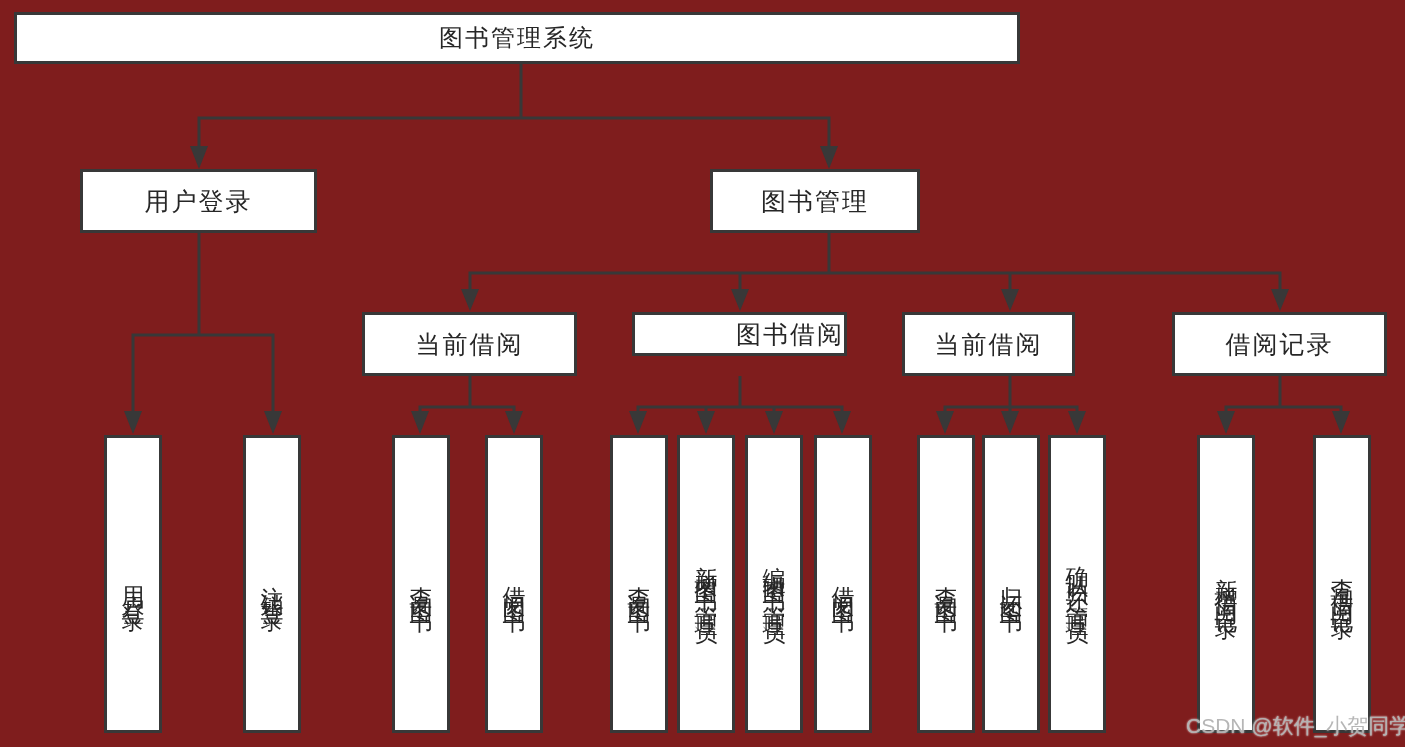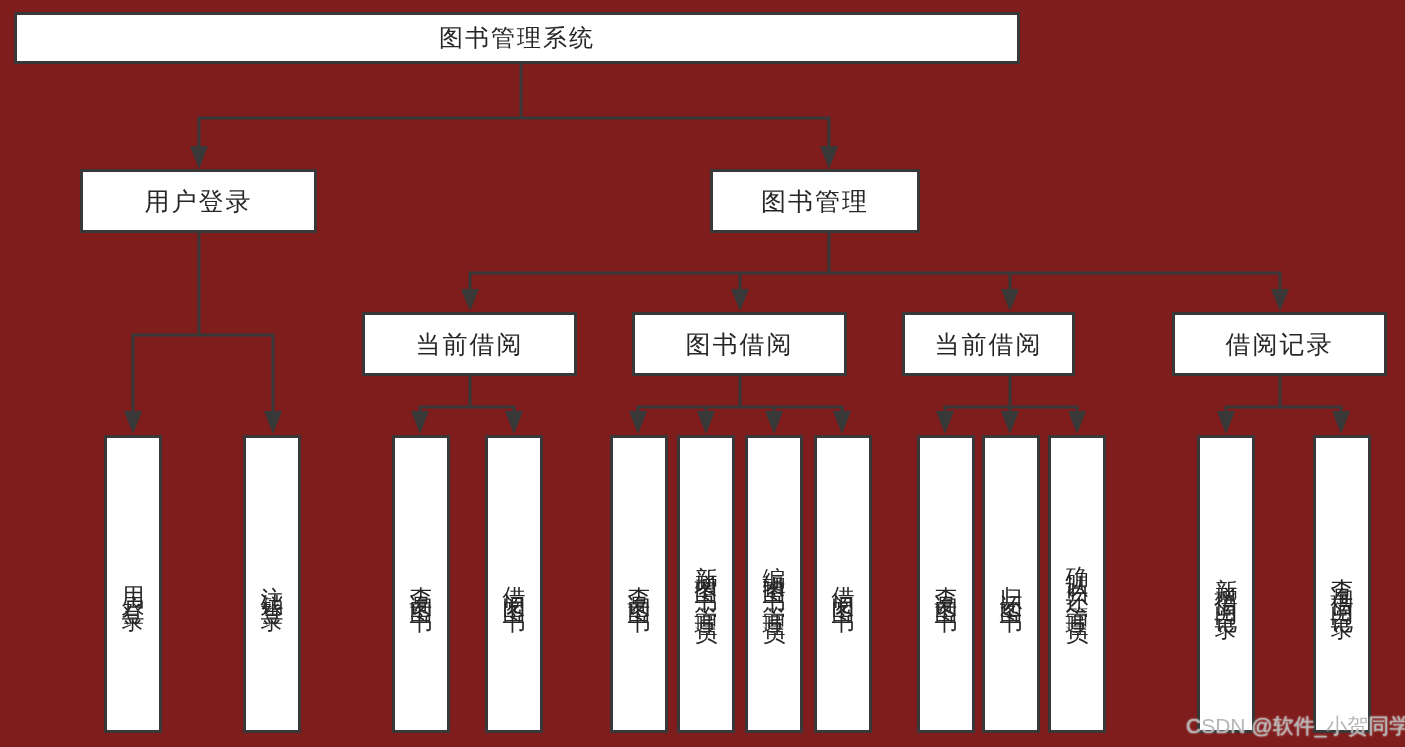--- a/index.html
+++ b/index.html
@@ -36,21 +36,21 @@
     font-size:23px;
     letter-spacing:8px;
     line-height:1;
     white-space:nowrap;
   }
   
   .root-box{left:14px;top:12px;width:1006px;height:52px;}
   .n-user-login{left:80px;top:169px;width:237px;height:64px;}
   .n-book-mgmt{left:710px;top:169px;width:210px;height:64px;}
   .n-rec{left:362px;top:312px;width:215px;height:64px;}
-  .n-bor{left:632px;top:312px;width:215px;height:64px;}
+  .n-bor{left:632px;top:312px;width:215px;height:44px;justify-content:flex-end;}
   .n-cur{left:902px;top:312px;width:173px;height:64px;}
   .n-recd{left:1172px;top:312px;width:215px;height:64px;}
   .lf1{left:104px;}  .lf2{left:243px;}
   .lf3{left:392px;}  .lf4{left:485px;}
   .lf5{left:610px;}  .lf6{left:677px;}
   .lf7{left:745px;}  .lf8{left:814px;}
   .lf9{left:917px;}  .lf10{left:982px;}
   .lf11{left:1048px;}.lf12{left:1197px;}
   .lf13{left:1313px;}
   .watermark{

